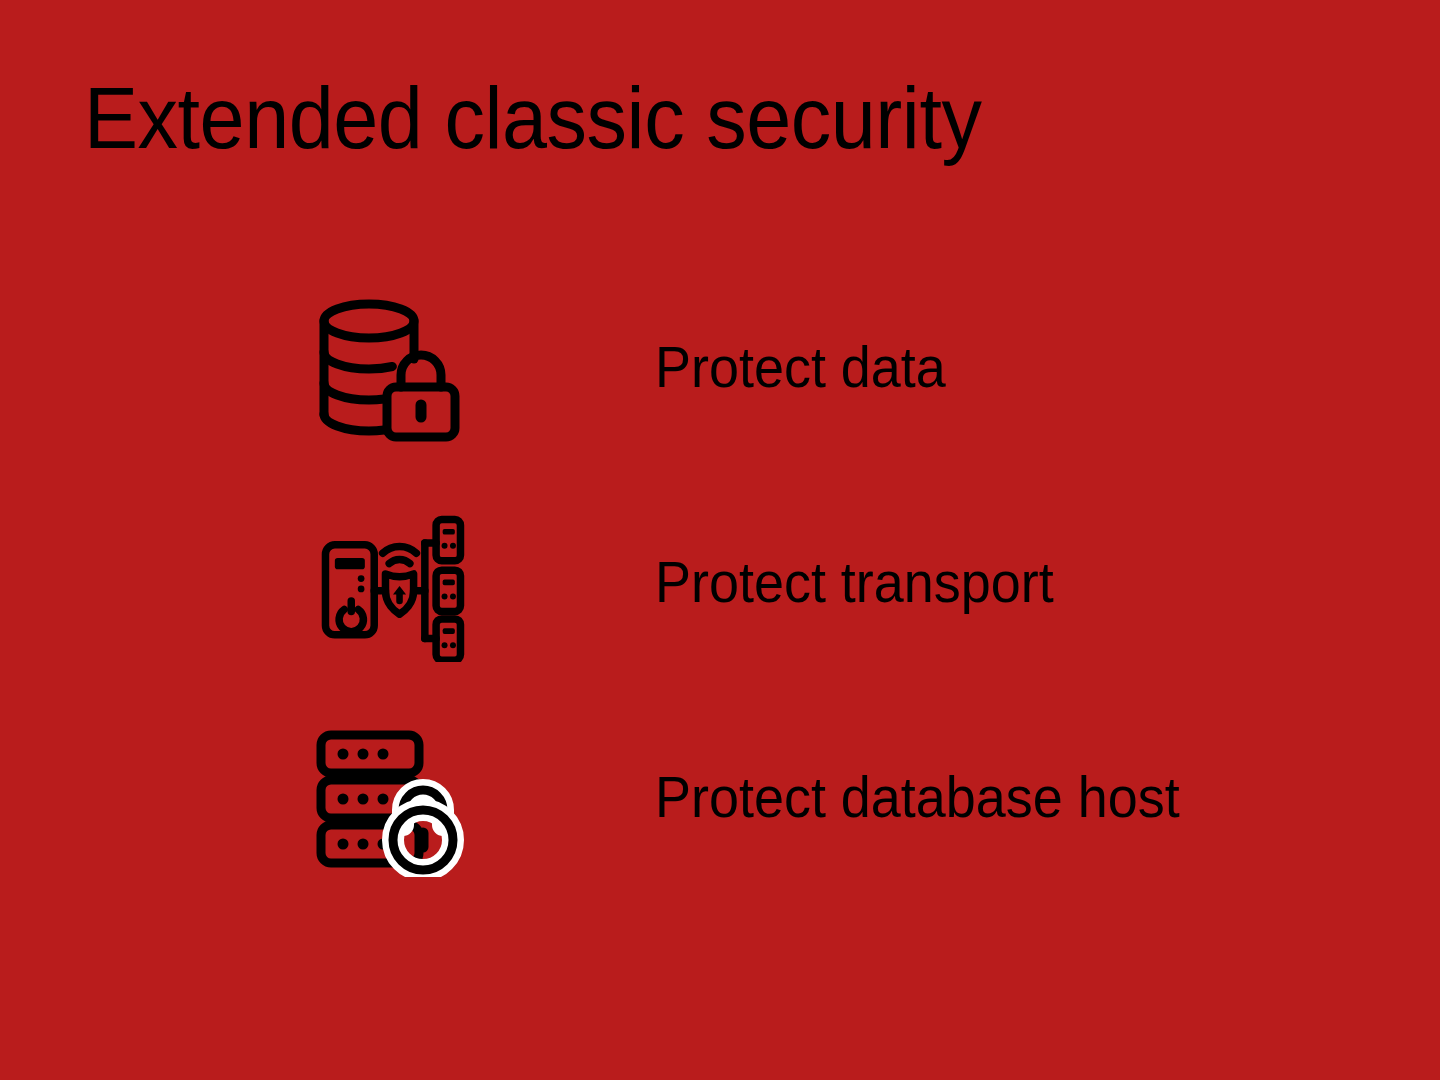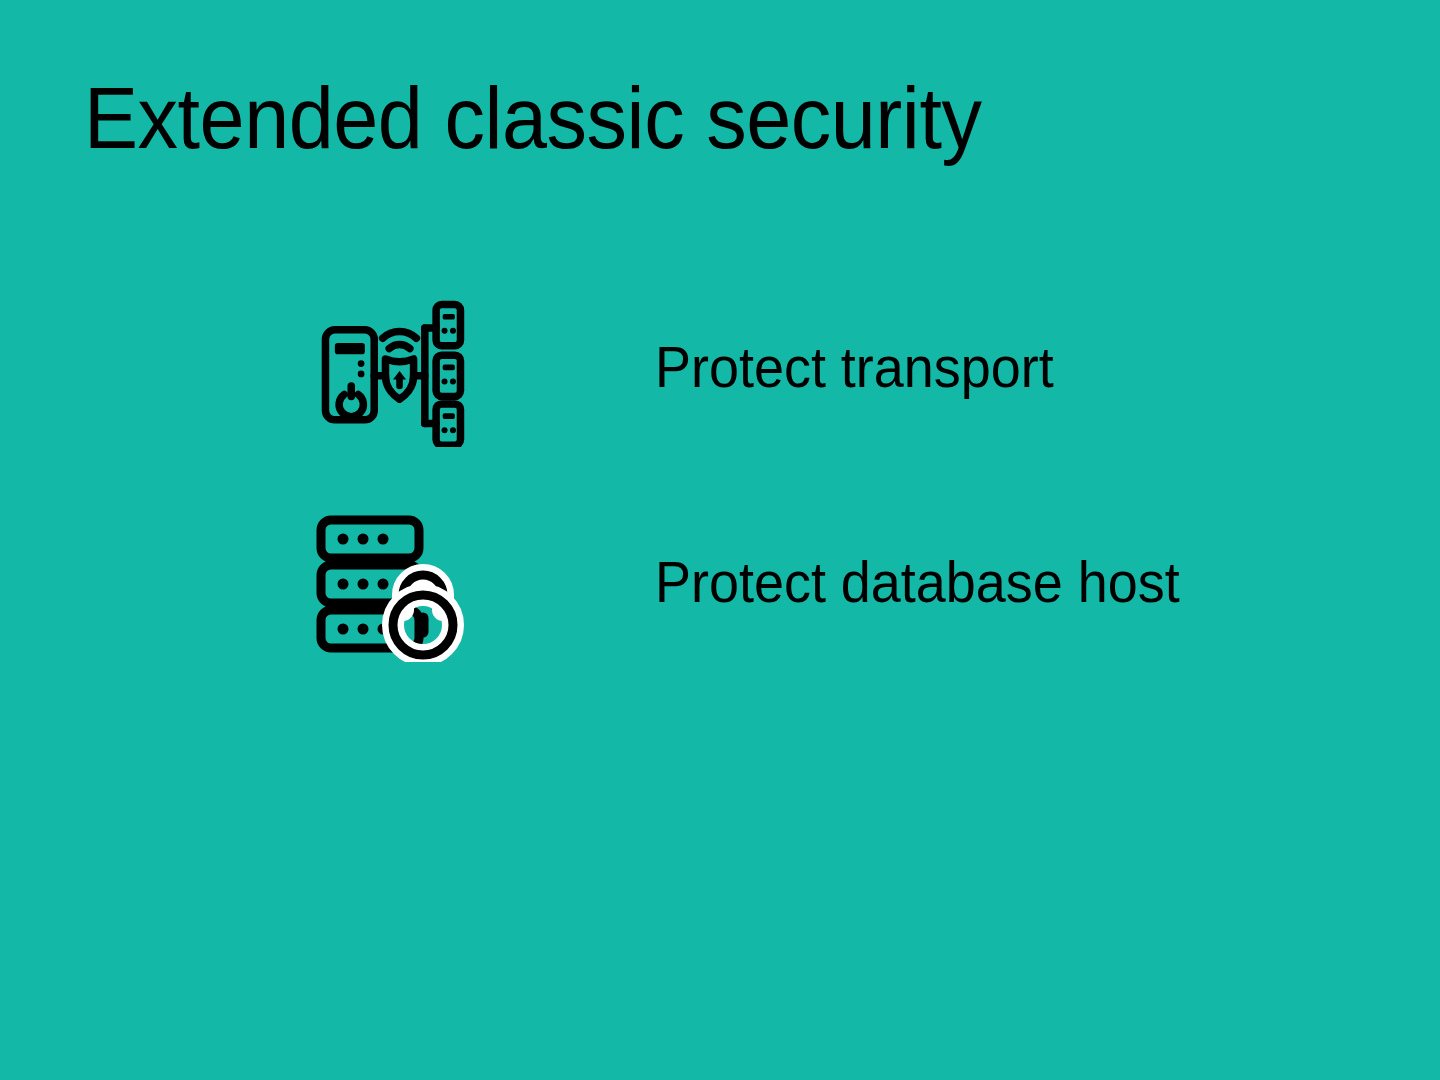--- a/index.html
+++ b/index.html
@@ -12,21 +12,21 @@
     height: 1080px;
     font-family: "Liberation Sans", sans-serif;
     color: #000000;
     overflow: hidden;
     position: relative;
   }
   .slide {
     position: relative;
     width: 1440px;
     height: 1080px;
-    background: #14b8a6;
+    background: #b91c1c;
   }
   .slide-title {
     position: absolute;
     left: 84px;
     top: 72px;
     font-size: 88px;
     line-height: 1.05;
     font-weight: 400;
     letter-spacing: -0.5px;
     color: #000000;
@@ -74,20 +74,42 @@
 </style>
 </head>
 <body>
 
 <div class="slide">
 
   <div class="slide-title">Extended classic security</div>
 
   <div class="items">
 
+    <div class="item-row">
+      <span class="item-icon">
+        <svg viewBox="0 0 155 150" xmlns="http://www.w3.org/2000/svg" fill="none" stroke="#000000" stroke-width="9" stroke-linecap="round" stroke-linejoin="round">
+
+          <ellipse cx="54" cy="24" rx="45" ry="17"></ellipse>
+
+          <path d="M9 24 V118"></path>
+          <path d="M99 24 V62"></path>
+
+          <path d="M9 55 c0 9.4 20.1 17 45 17 c8.6 0 16.6-0.9 23.4-2.5"></path>
+          <path d="M9 86 c0 9.4 20.1 17 45 17 c5.3 0 10.4-0.35 15.1-1"></path>
+          <path d="M9 117 c0 9.4 20.1 17 45 17 c5.3 0 10.4-0.35 15.1-1"></path>
+
+          <path d="M86 90 V78 a20 20 0 0 1 40 0 V90"></path>
+
+          <rect x="72" y="90" width="68" height="50" rx="9"></rect>
+
+          <path d="M106 108 V120" stroke-width="11"></path>
+        </svg>
+      </span>
+      <span class="item-label">Protect data</span>
+    </div>
 
     <div class="item-row">
       <span class="item-icon">
         <svg viewBox="0 0 155 160" xmlns="http://www.w3.org/2000/svg" fill="none" stroke="#000000" stroke-width="8" stroke-linecap="round" stroke-linejoin="round">
 
           <rect x="6" y="35" width="52" height="96" rx="10"></rect>
           <rect x="16" y="49" width="32" height="12" rx="3" fill="#000000" stroke="none"></rect>
           <circle cx="44" cy="71" r="3.6" fill="#000000" stroke="none"></circle>
           <circle cx="44" cy="82" r="3.6" fill="#000000" stroke="none"></circle>
 

